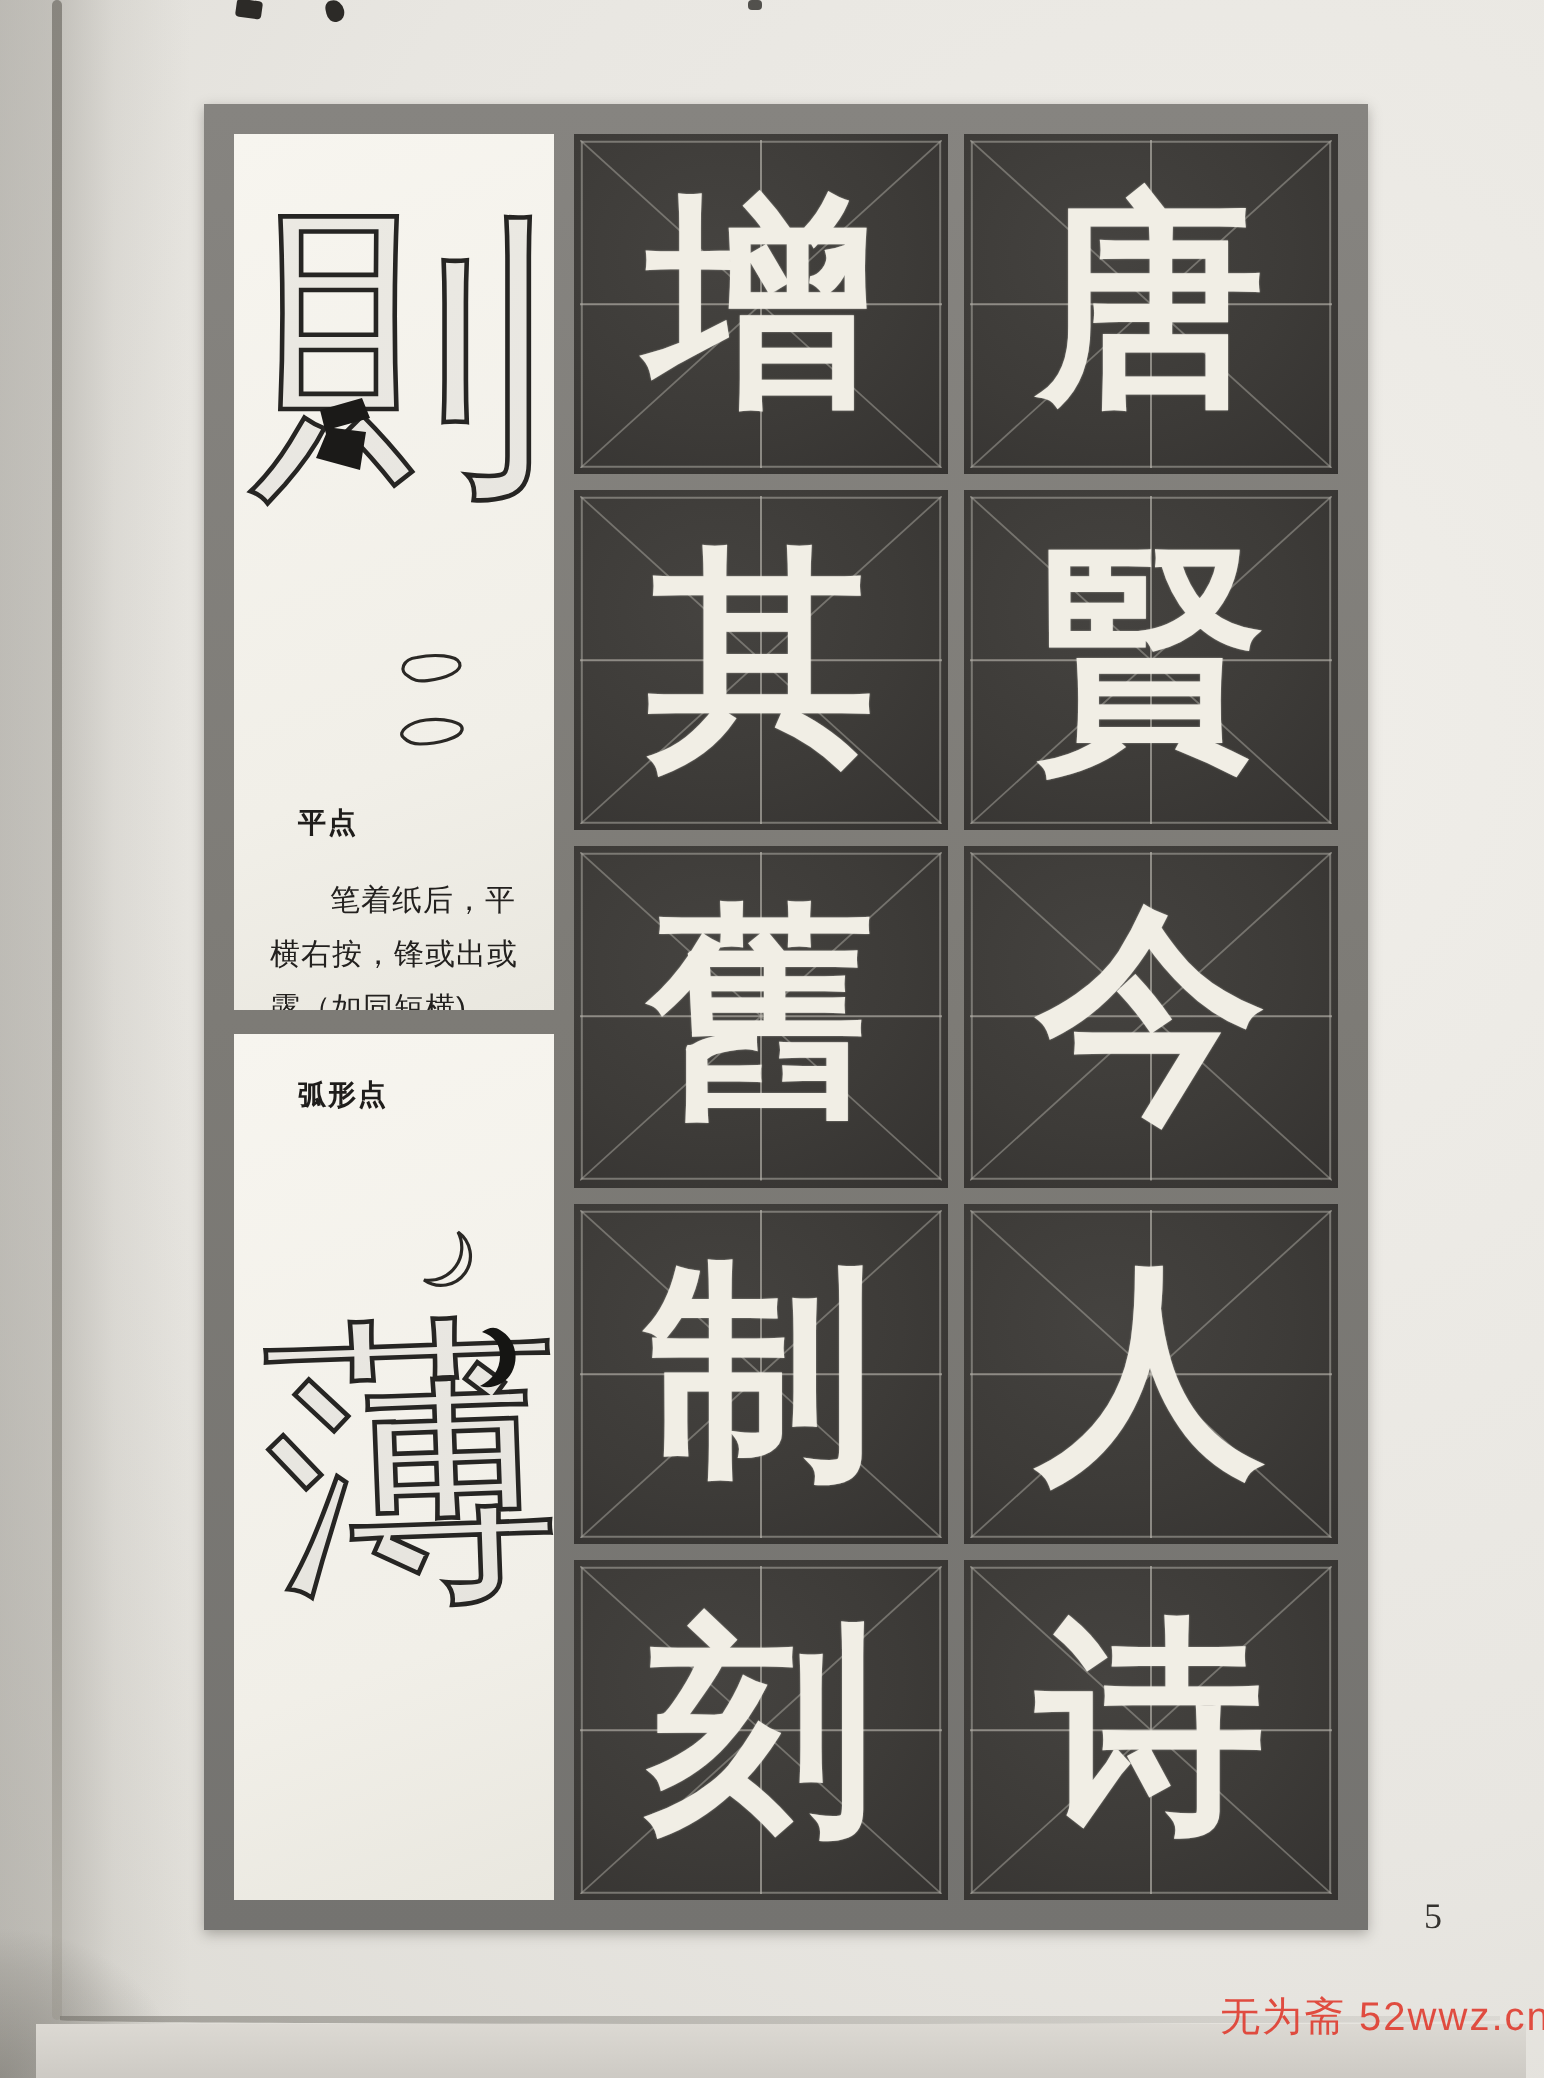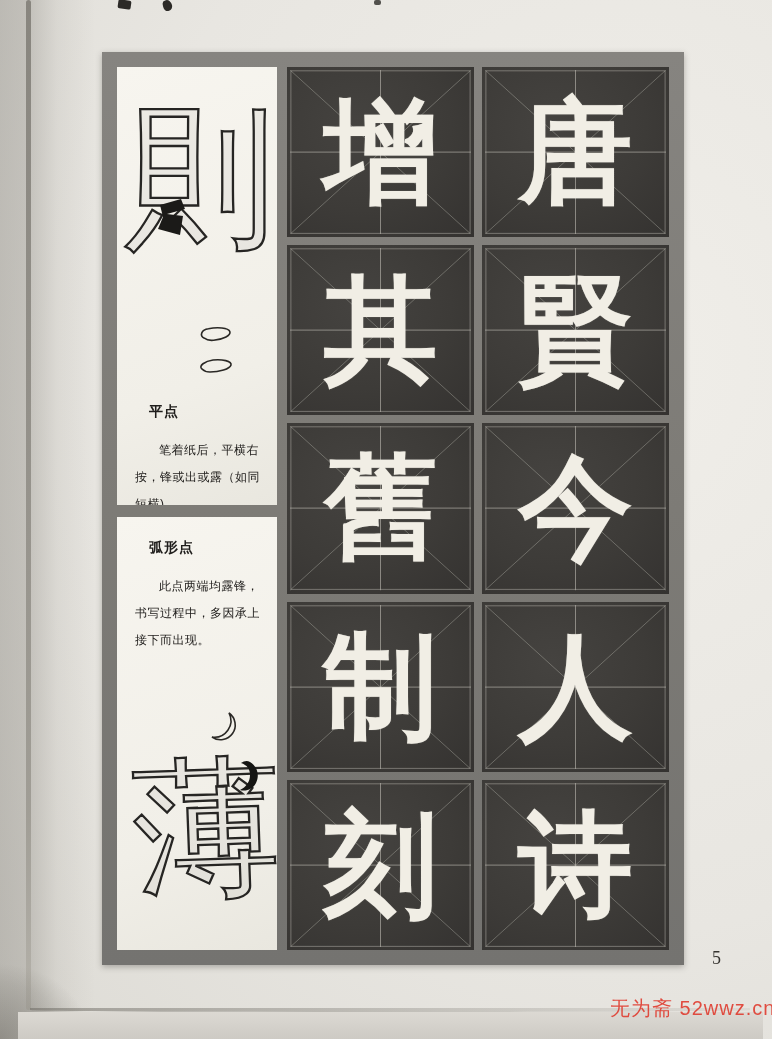--- a/index.html
+++ b/index.html
@@ -49,21 +49,21 @@
     position:relative;color:rgba(40,38,35,.05);
     -webkit-text-stroke:2.3px #262523;
     font-weight:400;line-height:1;user-select:none;
   }
   .char-top-wrap{position:relative;height:218px;margin-top:34px;display:flex;justify-content:center;}
   .char-top{font-size:152px;margin-left:6px;}
   .fill-blob{position:absolute;left:38px;top:96px;width:34px;height:46px;}
   .flat-dots{display:block;margin:6px 0 0 78px;}
   .stroke-heading{font-size:14px;font-weight:700;color:#1f1d1b;margin:24px 0 6px 32px;letter-spacing:1px;}
   .panel-bottom .stroke-heading{margin-top:22px;}
-  .stroke-desc{font-size:12px;color:#23211f;line-height:27px;margin:16px 8px 0 18px;text-indent:2em;letter-spacing:.5px;}
+  .stroke-desc{font-size:15px;color:#23211f;line-height:27px;margin:16px 8px 0 18px;text-indent:2em;letter-spacing:.5px;}
   .arc-dot{display:block;margin:52px 0 0 84px;}
   .char-bottom-wrap{position:relative;height:205px;margin-top:12px;display:flex;justify-content:center;}
   .char-bottom{font-size:150px;margin-left:22px;transform:rotate(-2deg);}
   .fill-crescent{position:absolute;left:112px;top:6px;width:32px;height:36px;}
 
   
   .grid{flex:1 1 auto;display:grid;grid-template-columns:1fr 1fr;grid-template-rows:repeat(5,1fr);gap:8px;}
   .cell{position:relative;overflow:hidden;
     background:radial-gradient(90% 90% at 38% 35%, #454340 0%, #3d3b38 55%, #343230 100%);}
   .mz{position:absolute;left:3px;right:3px;top:3px;bottom:3px;width:calc(100% - 6px);height:calc(100% - 6px);}
@@ -109,21 +109,20 @@
           <svg class="flat-dots" width="42" height="54" viewBox="0 0 42 54">
             <path class="demo-stroke" d="M9 12 C4 9 7 3 14 3 C23 2 34 4 35 8 C36 12 28 15 18 15 C13 15 11 14 9 12 Z" transform="rotate(-6 21 9)"></path>
             <path class="demo-stroke" d="M7 44 C3 41 10 36 18 35 C27 34 37 36 36 40 C35 44 24 47 15 47 C11 47 9 46 7 44 Z"></path>
           </svg>
           <div class="stroke-heading">平点</div>
           <p class="stroke-desc">笔着纸后，平横右按，锋或出或露（如同短横)。</p>
         </div>
 
         <div class="panel panel-bottom">
           <div class="stroke-heading">弧形点</div>
-          <p class="stroke-desc">此点两端均露锋，书写过程中，多因承上接下而出现。</p>
           <svg class="arc-dot" width="36" height="36" viewBox="0 0 36 36">
             <path class="demo-stroke" d="M11 31 A 13 13 0 1 0 28 7 A 16.5 16.5 0 0 1 11 31 Z"></path>
           </svg>
           <div class="char-bottom-wrap">
             <div class="outline-char char-bottom">薄</div>
             <svg class="fill-crescent" viewBox="0 0 32 36">
               <path d="M21 2 C28 6 31 15 27 23 C24 29 17 32 11 30 C17 27 21 22 21 15 C21 9 18 5 12 3 C15 1 18 0 21 2 Z" fill="#151513"></path>
             </svg>
           </div>
         </div>

